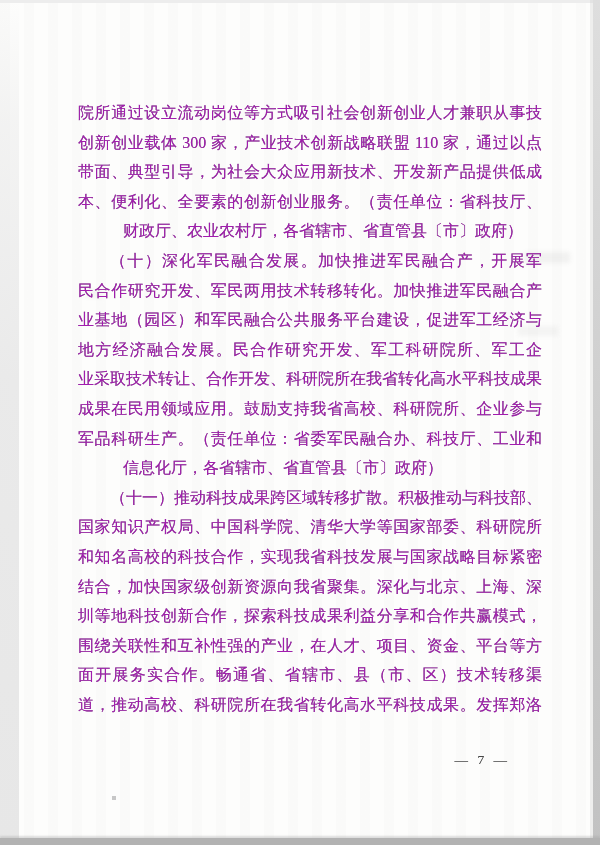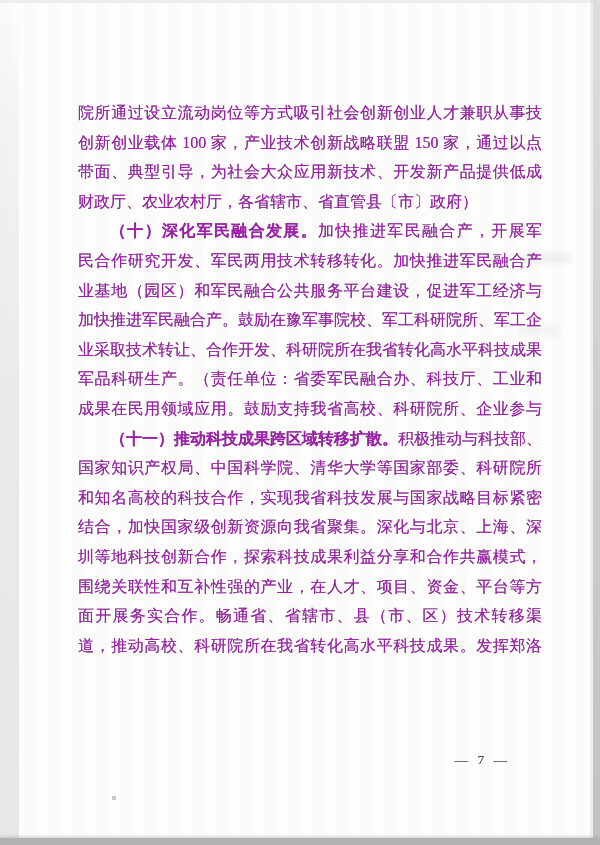--- a/index.html
+++ b/index.html
@@ -76,24 +76,25 @@
     line-height: 29.6px;
     text-align: justify;
     text-align-last: justify;
     -moz-text-align-last: justify;
     text-justify: inter-character;
     overflow: hidden;
   }
   .line.nojust {
     text-align: right;
     text-align-last: left;
+    margin-left: 45px;
     -moz-text-align-last: left;
   }
   .line.indent { text-indent: 2em; }
-  .bold { font-weight: bold; }
+  .bold { font-weight: normal; }
   
   .footer {
     position: absolute;
     left: 78px;
     top: 752px;
     width: 464px;
     box-sizing: border-box;
     padding-right: 32px;
     text-align: right;
     font-size: 13.5px;
@@ -132,32 +133,34 @@
   <div class="edge-bottom"></div>
 
   <div class="smudge s1"></div>
   <div class="smudge s2"></div>
   <div class="smudge s3"></div>
   <div class="speck"></div>
 
   <div class="textblock">
       <div class="para">
         <div class="line"><span>院所通过设立流动岗位等方式吸引社会创新创业人才兼职从事技</span></div>
-        <div class="line"><span>创新创业载体 100 家，产业技术创新战略联盟 150 家，通过以点</span></div>
+        <div class="line"><span>创新创业载体 300 家，产业技术创新战略联盟 110 家，通过以点</span></div>
         <div class="line"><span>带面、典型引导，为社会大众应用新技术、开发新产品提供低成</span></div>
+        <div class="line"><span>本、便利化、全要素的创新创业服务。（责任单位：省科技厅、</span></div>
         <div class="line nojust"><span>财政厅、农业农村厅，各省辖市、省直管县〔市〕政府）</span></div>
       </div>
       <div class="para">
         <div class="line indent"><span class="bold">（十）深化军民融合发展。</span><span>加快推进军民融合产，开展军</span></div>
         <div class="line"><span>民合作研究开发、军民两用技术转移转化。加快推进军民融合产</span></div>
         <div class="line"><span>业基地（园区）和军民融合公共服务平台建设，促进军工经济与</span></div>
-        <div class="line"><span>加快推进军民融合产。鼓励在豫军事院校、军工科研院所、军工企</span></div>
+        <div class="line"><span>地方经济融合发展。民合作研究开发、军工科研院所、军工企</span></div>
         <div class="line"><span>业采取技术转让、合作开发、科研院所在我省转化高水平科技成果</span></div>
+        <div class="line"><span>成果在民用领域应用。鼓励支持我省高校、科研院所、企业参与</span></div>
         <div class="line"><span>军品科研生产。（责任单位：省委军民融合办、科技厅、工业和</span></div>
-        <div class="line"><span>成果在民用领域应用。鼓励支持我省高校、科研院所、企业参与</span></div>
+        <div class="line nojust"><span>信息化厅，各省辖市、省直管县〔市〕政府）</span></div>
       </div>
       <div class="para">
         <div class="line indent"><span class="bold">（十一）推动科技成果跨区域转移扩散。</span><span>积极推动与科技部、</span></div>
         <div class="line"><span>国家知识产权局、中国科学院、清华大学等国家部委、科研院所</span></div>
         <div class="line"><span>和知名高校的科技合作，实现我省科技发展与国家战略目标紧密</span></div>
         <div class="line"><span>结合，加快国家级创新资源向我省聚集。深化与北京、上海、深</span></div>
         <div class="line"><span>圳等地科技创新合作，探索科技成果利益分享和合作共赢模式，</span></div>
         <div class="line"><span>围绕关联性和互补性强的产业，在人才、项目、资金、平台等方</span></div>
         <div class="line"><span>面开展务实合作。畅通省、省辖市、县（市、区）技术转移渠</span></div>
         <div class="line"><span>道，推动高校、科研院所在我省转化高水平科技成果。发挥郑洛</span></div>

